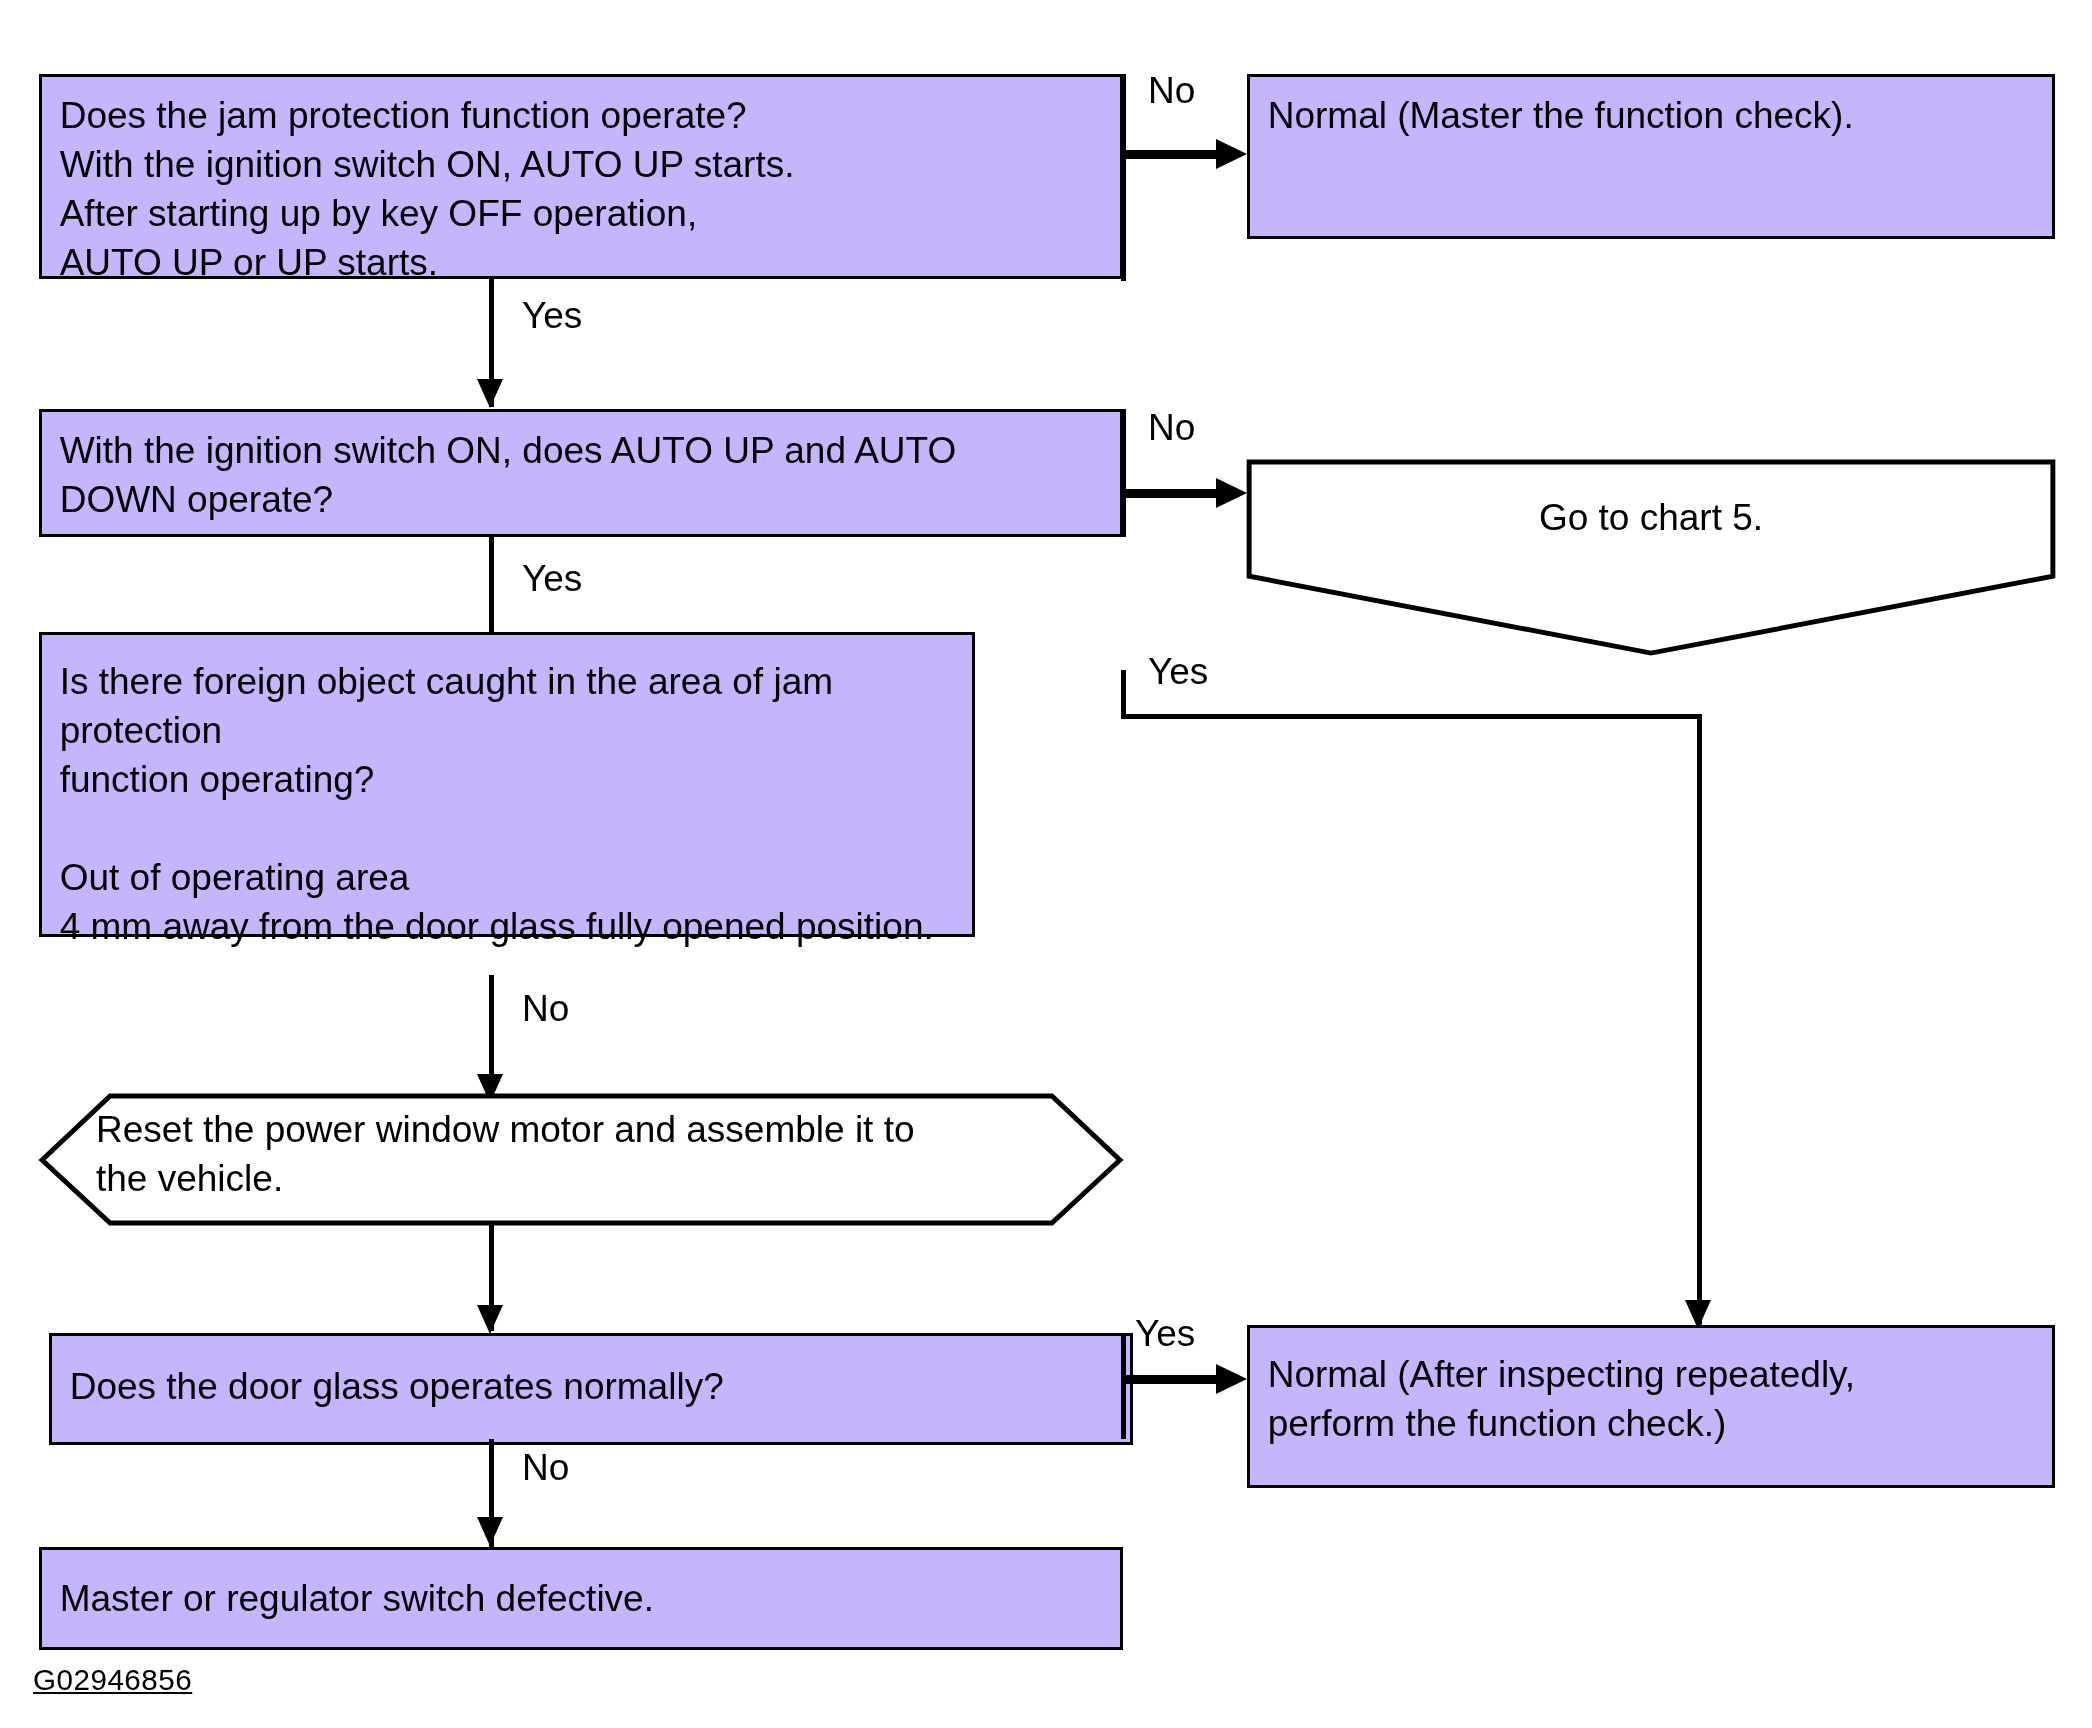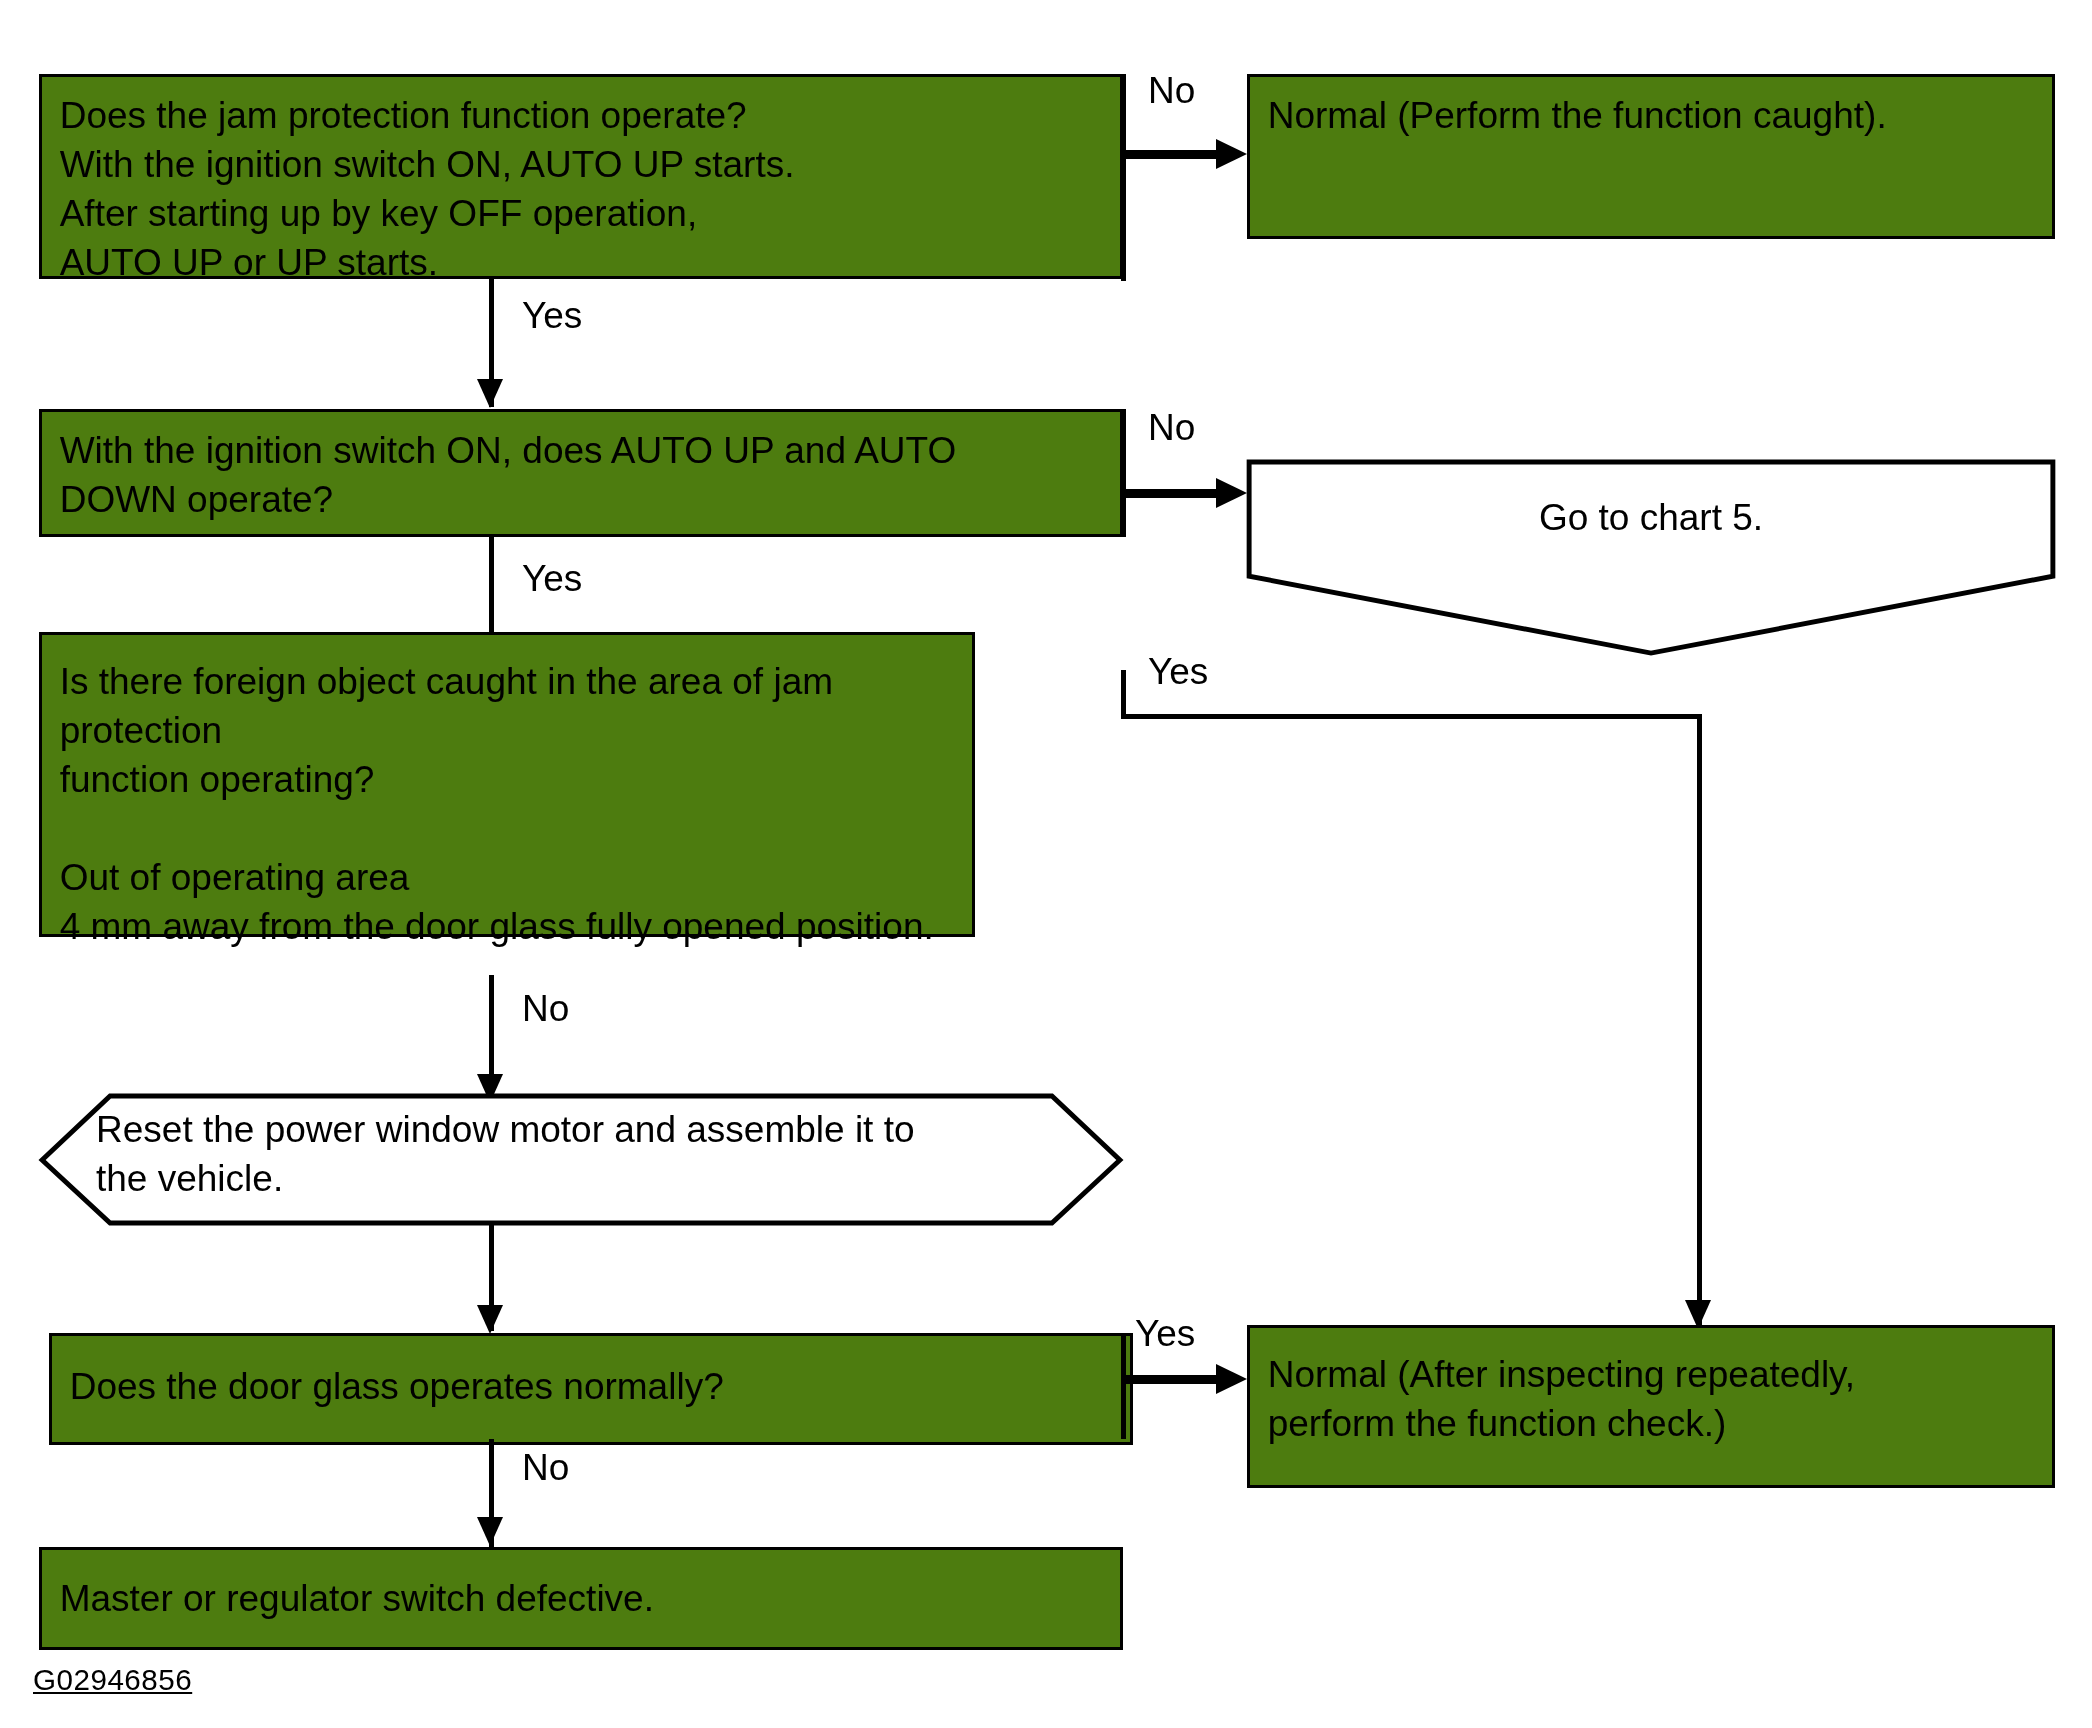--- a/index.html
+++ b/index.html
@@ -16,21 +16,21 @@
     position: relative;
     width: 2092px;
     height: 1729px;
     background: #ffffff;
     overflow: hidden;
   }
   
   .node {
     position: absolute;
     box-sizing: border-box;
-    background: #4d7c0f;
+    background: #c4b5fd;
   }
   .rect {
     border: 3.9px solid #000000;
   }
   .node-text {
     position: absolute;
     left: 17.7px;
     right: 9.9px;
     font-size: 37px;
     line-height: 49px;
@@ -114,21 +114,21 @@
 After starting up by key OFF operation,
 AUTO UP or UP starts.</div>
   </div>
 
   <div class="line-v" style="left:1121px; top:74px; height:207px;"></div>
   <div class="line-h thick" style="left:1121px; top:150px; width:99px;"></div>
   <div class="arrow-right" style="left:1216px; top:139px;"></div>
   <div class="edge-label" style="left:1148px; top:69px;">No</div>
 
   <div class="node rect" style="left:1247px; top:74px; width:808px; height:165px;">
-    <div class="node-text">Normal (Perform the function caught).</div>
+    <div class="node-text">Normal (Master the function check).</div>
   </div>
 
   <div class="line-v" style="left:489px; top:279px; height:128px;"></div>
   <div class="arrow-down" style="left:477px; top:379px;"></div>
   <div class="edge-label" style="left:522px; top:294px;">Yes</div>
 
   <div class="node rect" style="left:39px; top:409px; width:1084px; height:128px;">
     <div class="node-text">With the ignition switch ON, does AUTO UP and AUTO
 DOWN operate?</div>
   </div>

